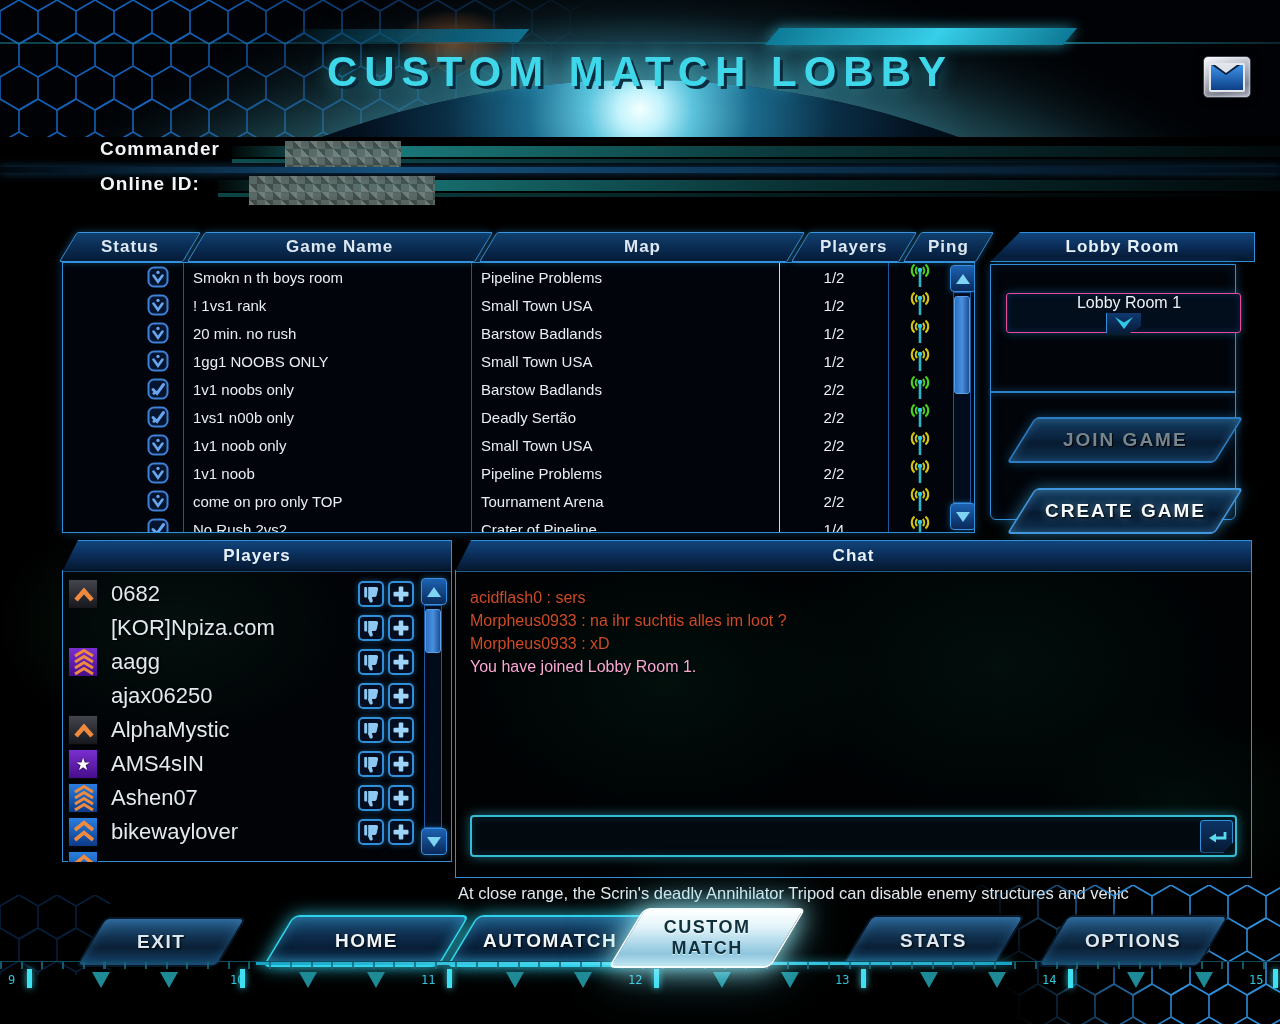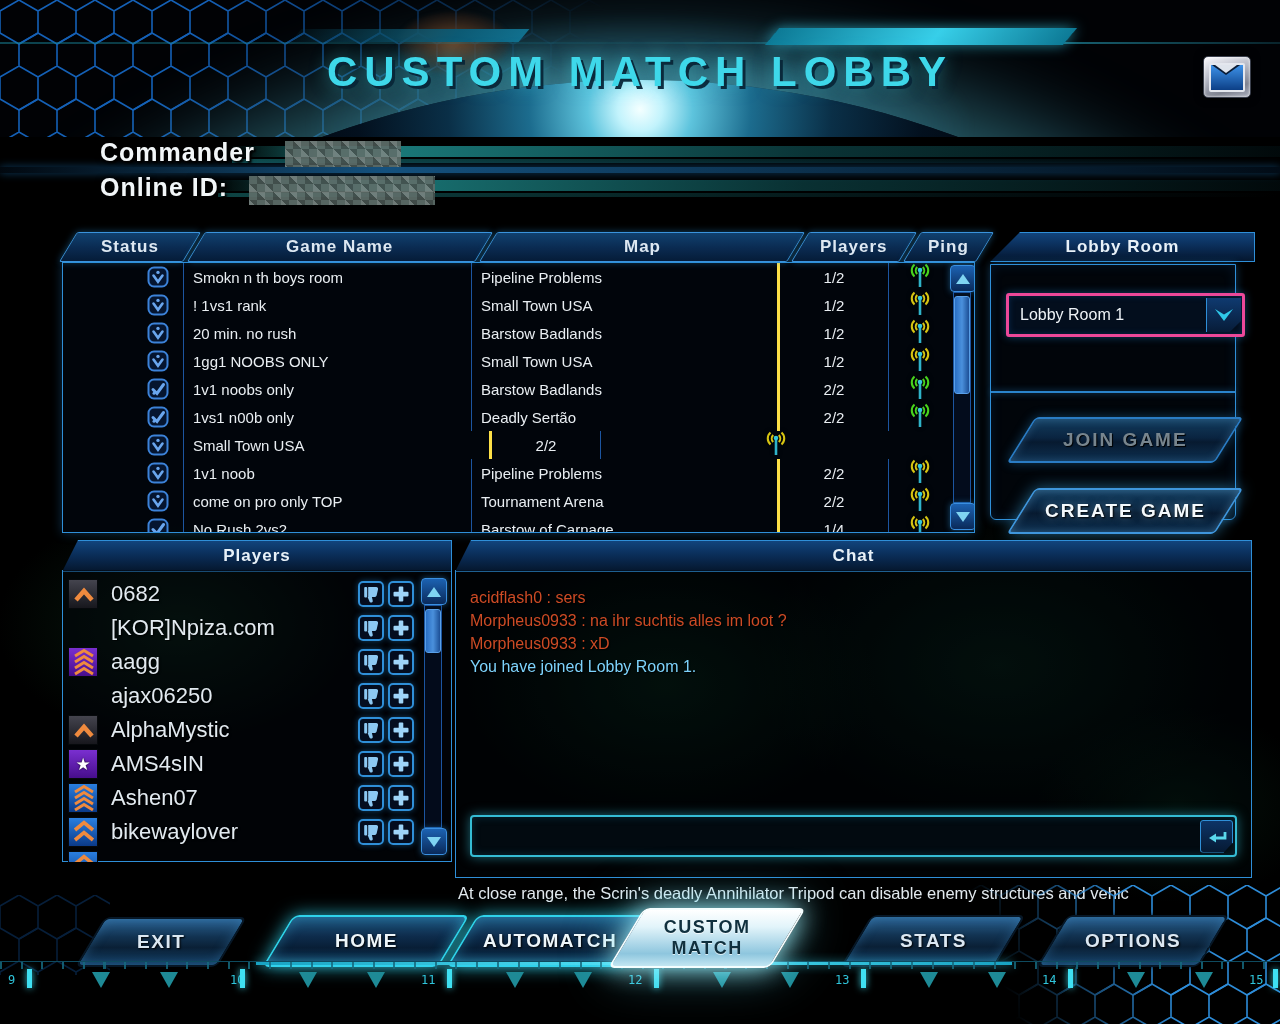--- a/index.html
+++ b/index.html
@@ -48,21 +48,21 @@
       background:linear-gradient(90deg, rgba(25,140,140,.05), rgba(36,168,168,.75) 12%, rgba(22,115,120,.45) 55%, rgba(10,62,72,.15));}
   .s2{left:232px;top:159px;width:1048px;height:4px;
       background:linear-gradient(90deg, rgba(30,150,150,.5), rgba(15,85,95,.2) 70%, transparent);}
   .s3{left:0;top:167px;width:1280px;height:6px;
       background:linear-gradient(90deg, rgba(12,80,150,.1), rgba(34,135,210,.6) 30%, rgba(12,80,150,.15));
       box-shadow:0 0 8px rgba(30,130,205,.5);}
   .s4{left:218px;top:180px;width:1062px;height:11px;
       background:linear-gradient(90deg, rgba(25,140,140,.05), rgba(36,168,168,.7) 14%, rgba(22,115,120,.42) 55%, rgba(10,62,72,.15));}
   .s5{left:218px;top:193px;width:1062px;height:4px;
       background:linear-gradient(90deg, rgba(30,150,150,.45), rgba(15,85,95,.18) 70%, transparent);}
-  .idlabel{position:absolute;left:100px;font-size:25px;font-weight:bold;color:#f2f6f8;letter-spacing:1px;
+  .idlabel{position:absolute;left:100px;font-size:19px;font-weight:bold;color:#f2f6f8;letter-spacing:1px;
       text-shadow:2px 2px 2px #000, 0 0 6px rgba(0,0,0,.9);z-index:3;}
   .blurname{position:absolute;z-index:3;background-color:#5e6e6a;opacity:.92;
       background-image:
         linear-gradient(45deg, rgba(255,255,255,.16) 25%, transparent 25%, transparent 75%, rgba(255,255,255,.16) 75%),
         linear-gradient(45deg, rgba(0,0,0,.25) 25%, transparent 25%, transparent 75%, rgba(0,0,0,.25) 75%);
       background-size:16px 16px;background-position:0 0,8px 8px;}
 
   
   .world{position:absolute;left:0;top:505px;width:1280px;height:400px;
     background:
@@ -87,21 +87,21 @@
     border:1px solid #3a93dc;border-radius:2px;display:flex;align-items:center;justify-content:center;
     font-size:17px;font-weight:bold;color:#dde8f2;letter-spacing:1px;
     box-shadow:0 0 7px rgba(45,150,225,.45);}
   .gt-hcell>span{transform:skewX(31deg);}
   .gt-body{position:absolute;left:0;top:30px;right:0;bottom:0;border:1px solid #2f8fd8;
     background:rgba(1,6,14,.8);overflow:hidden;box-shadow:0 0 10px rgba(40,140,220,.35);}
   .gt-row{display:flex;height:28px;align-items:center;font-size:15px;color:#e9eef2;}
   .gt-c{height:100%;display:flex;align-items:center;}
   .c-status{width:121px;border-right:1px solid #1c55a0;justify-content:flex-end;padding-right:14px;box-sizing:border-box;}
   .c-name{width:288px;border-right:1px solid #1c55a0;padding-left:9px;box-sizing:border-box;}
-  .c-map{width:308px;border-right:3px solid #fde047;padding-left:9px;box-sizing:border-box;}
+  .c-map{width:308px;border-right:1px solid #fde047;padding-left:9px;box-sizing:border-box;}
   .c-players{width:108px;border-right:1px solid #1c55a0;justify-content:center;}
   .c-ping{flex:1;justify-content:center;padding-right:24px;}
 
   .status-icon svg{display:block;}
   .status-icon .g-open,.status-icon .g-full{display:none;}
   .st-open .g-open{display:inline;}
   .st-full .g-full{display:inline;}
   .ping-icon{filter:drop-shadow(0 0 2px rgba(0,0,0,.9));}
   .ping-green{color:#49d31c;}
   .ping-yellow{color:#d6c412;}
@@ -115,23 +115,23 @@
   .tri-dn{width:0;height:0;border-left:7px solid transparent;border-right:7px solid transparent;border-top:10px solid #7fd4f2;}
   .strack{position:absolute;left:3px;width:16px;background:rgba(4,14,32,.8);border:1px solid #1c55a0;}
   .sthumb{position:absolute;left:1px;width:14px;border:1px solid #5aa0e8;border-radius:3px;
     background:linear-gradient(90deg,#2a6fc4,#4a90dc 50%,#1c4f96);}
 
   
   #lobby{position:absolute;left:990px;top:232px;width:246px;height:288px;}
   .lb-head{position:absolute;left:0;top:0;width:265px;height:30px;box-sizing:border-box;
     clip-path:polygon(30px 0,100% 0,100% 100%,0 100%);}
   .lb-body{position:absolute;left:0;top:32px;right:0;bottom:0;}
-  .dd{position:absolute;left:15px;top:28px;width:233px;height:38px;border:3px solid #ec4899;border-radius:3px;
+  .dd{position:absolute;left:15px;top:28px;width:233px;height:38px;border:1px solid #ec4899;border-radius:3px;
     background:#030e1d;box-shadow:0 0 8px rgba(40,140,220,.45), inset 0 0 6px rgba(20,80,150,.4);
-    display:flex;align-items:center;}
+    display:flex;align-items:center;flex-direction:column;}
   .dd-value{flex:1;padding-left:11px;font-size:16px;color:#eef3f7;}
   .dd-btn{width:34px;height:34px;margin:1px;border-left:1px solid #2f8fd8;
     background:linear-gradient(180deg,#0f3a70,#071c38);display:flex;align-items:center;justify-content:center;
     clip-path:polygon(0 0,100% 0,100% 68%,68% 100%,0 100%);}
   .lb-div{position:absolute;left:0;right:0;top:126px;height:2px;background:#2a84cc;box-shadow:0 0 6px rgba(42,132,204,.7);}
   .bigbtn{position:absolute;left:30px;width:204px;height:42px;transform:skewX(-32deg);border-radius:4px;
     border:2px solid #2a7cc4;display:flex;align-items:center;justify-content:center;
     background:linear-gradient(180deg,#123c5e 0%,#0a2440 45%,#071a30 55%,#0e3050 100%);
     box-shadow:0 0 10px rgba(40,140,210,.4), inset 0 1px 8px rgba(120,200,255,.25);}
   .bigbtn>span{transform:skewX(32deg);font-size:19px;font-weight:bold;letter-spacing:2px;}
@@ -161,21 +161,21 @@
 
   
   #chat{position:absolute;left:455px;top:540px;width:797px;height:338px;}
   .ch-head{position:absolute;left:0;top:0;right:0;height:30px;}
   .ch-body{position:absolute;left:0;top:30px;right:0;bottom:0;border:1px solid #2f8fd8;border-top:none;
     background:rgba(1,6,12,.35);
     }
   .ch-msgs{position:absolute;left:14px;top:16px;right:14px;font-size:16px;line-height:23px;
     text-shadow:1px 1px 1px #000;}
   .msg-user{color:#cd4b25;}
-  .msg-system{color:#7dd3fc;}
+  .msg-system{color:#f9a8d4;}
   .ch-inputwrap{position:absolute;left:14px;bottom:20px;right:14px;height:38px;border:2px solid #35bcd4;
     border-radius:4px;background:#020a10;box-shadow:0 0 12px rgba(53,188,212,.55), inset 0 0 8px rgba(30,120,150,.3);
     display:flex;align-items:center;}
   .ch-input{flex:1;height:100%;background:transparent;border:none;outline:none;color:#dfe8ee;
     font-size:16px;padding:0 10px;font-family:"Liberation Sans",sans-serif;}
   .enter-btn{width:31px;height:31px;margin-right:2px;border:1px solid #2f8fd8;border-radius:3px;flex:none;
     background:linear-gradient(180deg,#0d3466,#061a34);display:flex;align-items:center;justify-content:center;
     clip-path:polygon(0 0,100% 0,100% 70%,72% 100%,0 100%);}
 
   
@@ -453,20 +453,21 @@
                 <use href="#sym-st-frame"></use>
                 <g class="g-open">
                   <use href="#sym-st-open"></use>
                 </g>
                 <g class="g-full">
                   <use href="#sym-st-full"></use>
                 </g>
               </svg>
             </span>
           </div>
+        <div class="gt-c c-name">1v1 noob only</div>
         <div class="gt-c c-map">Small Town USA</div>
         <div class="gt-c c-players">2/2</div>
         <div class="gt-c c-ping">
             <span class="ping-icon ping-yellow"><svg width="22" height="26">
                 <use href="#sym-ping"></use>
               </svg></span>
           </div>
       </div>
       <div class="gt-row">
         <div class="gt-c c-status">
@@ -522,21 +523,21 @@
                 <g class="g-open">
                   <use href="#sym-st-open"></use>
                 </g>
                 <g class="g-full">
                   <use href="#sym-st-full"></use>
                 </g>
               </svg>
             </span>
           </div>
         <div class="gt-c c-name">No Rush 2vs2</div>
-        <div class="gt-c c-map">Barstow of Carnage</div>
+        <div class="gt-c c-map">Crater of Pipeline</div>
         <div class="gt-c c-players">1/4</div>
         <div class="gt-c c-ping">
             <span class="ping-icon ping-yellow"><svg width="22" height="26">
                 <use href="#sym-ping"></use>
               </svg></span>
           </div>
       </div>
 
       <div class="sbar" style="right:0;top:2px;bottom:2px;">
         <div class="sbtn" style="top:0;">

